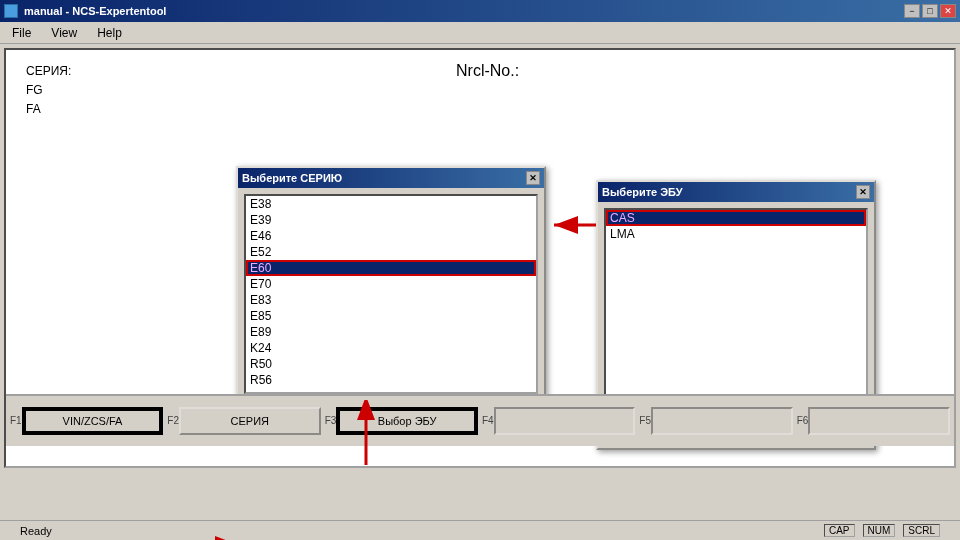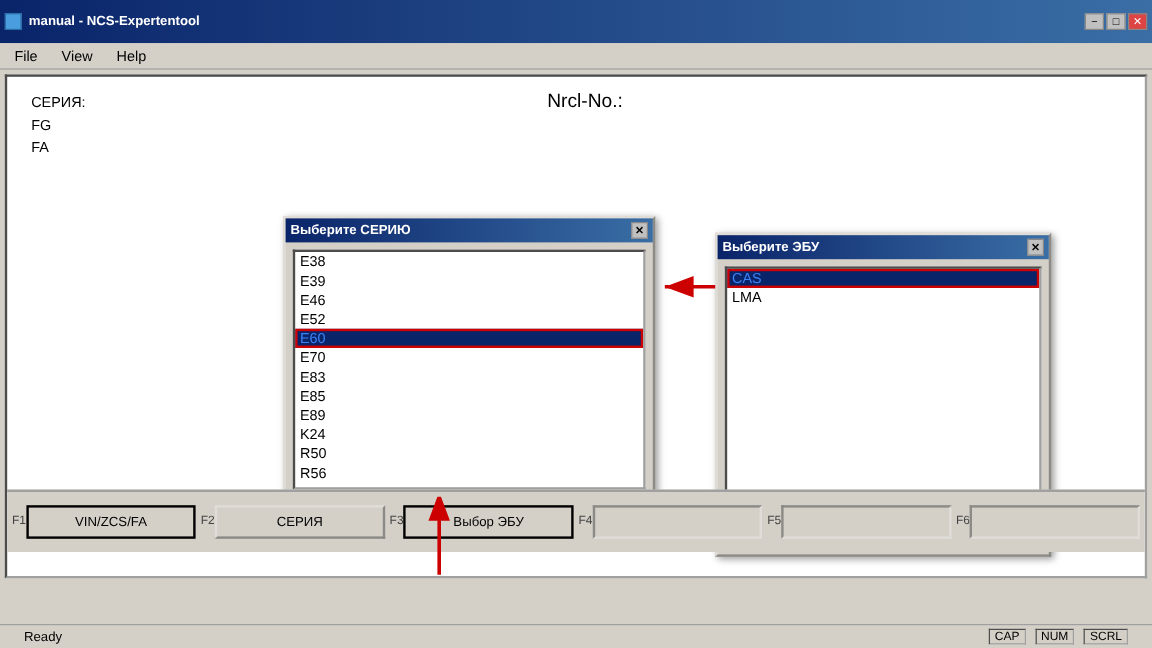--- a/index.html
+++ b/index.html
@@ -10,21 +10,21 @@
       width: 960px;
       height: 540px;
       overflow: hidden;
       user-select: none;
     }
 
     
     .title-bar {
       background: linear-gradient(to right, #0a246a, #3a6ea5);
       color: white;
-      height: 36px;
+      height: 22px;
       display: flex;
       align-items: center;
       justify-content: space-between;
       padding: 0 4px;
       text-align: center;
     }
     .title-bar-left {
       display: flex;
       align-items: center;
       gap: 6px;
@@ -139,21 +139,21 @@
       overflow-y: auto;
     }
     .list-item {
       padding: 1px 4px;
       font-size: 12px;
       cursor: pointer;
       white-space: nowrap;
     }
     .list-item.selected-highlighted {
       background: #0a246a;
-      color: #3b82f6;
+      color: #f0abfc;
       outline: 2px solid #cc0000;
       outline-offset: -2px;
     }
     .dialog-buttons {
       display: flex;
       justify-content: center;
       gap: 8px;
       padding: 6px 4px 4px;
     }
     .dialog-btn {
@@ -224,21 +224,21 @@
       background: #d4d0c8;
       border: 2px outset #e0ddd8;
       font-size: 11px;
       cursor: pointer;
       display: flex;
       align-items: center;
       justify-content: center;
       text-align: center;
     }
     .fn-button.active-outline {
-      border: 2px solid #000000;
+      border: 4px solid #000000;
       text-align: center;
     }
     .fn-button.empty { border-style: inset; }
 
     
     .red-arrow {
       position: absolute;
       pointer-events: none;
       z-index: 100;
     }

